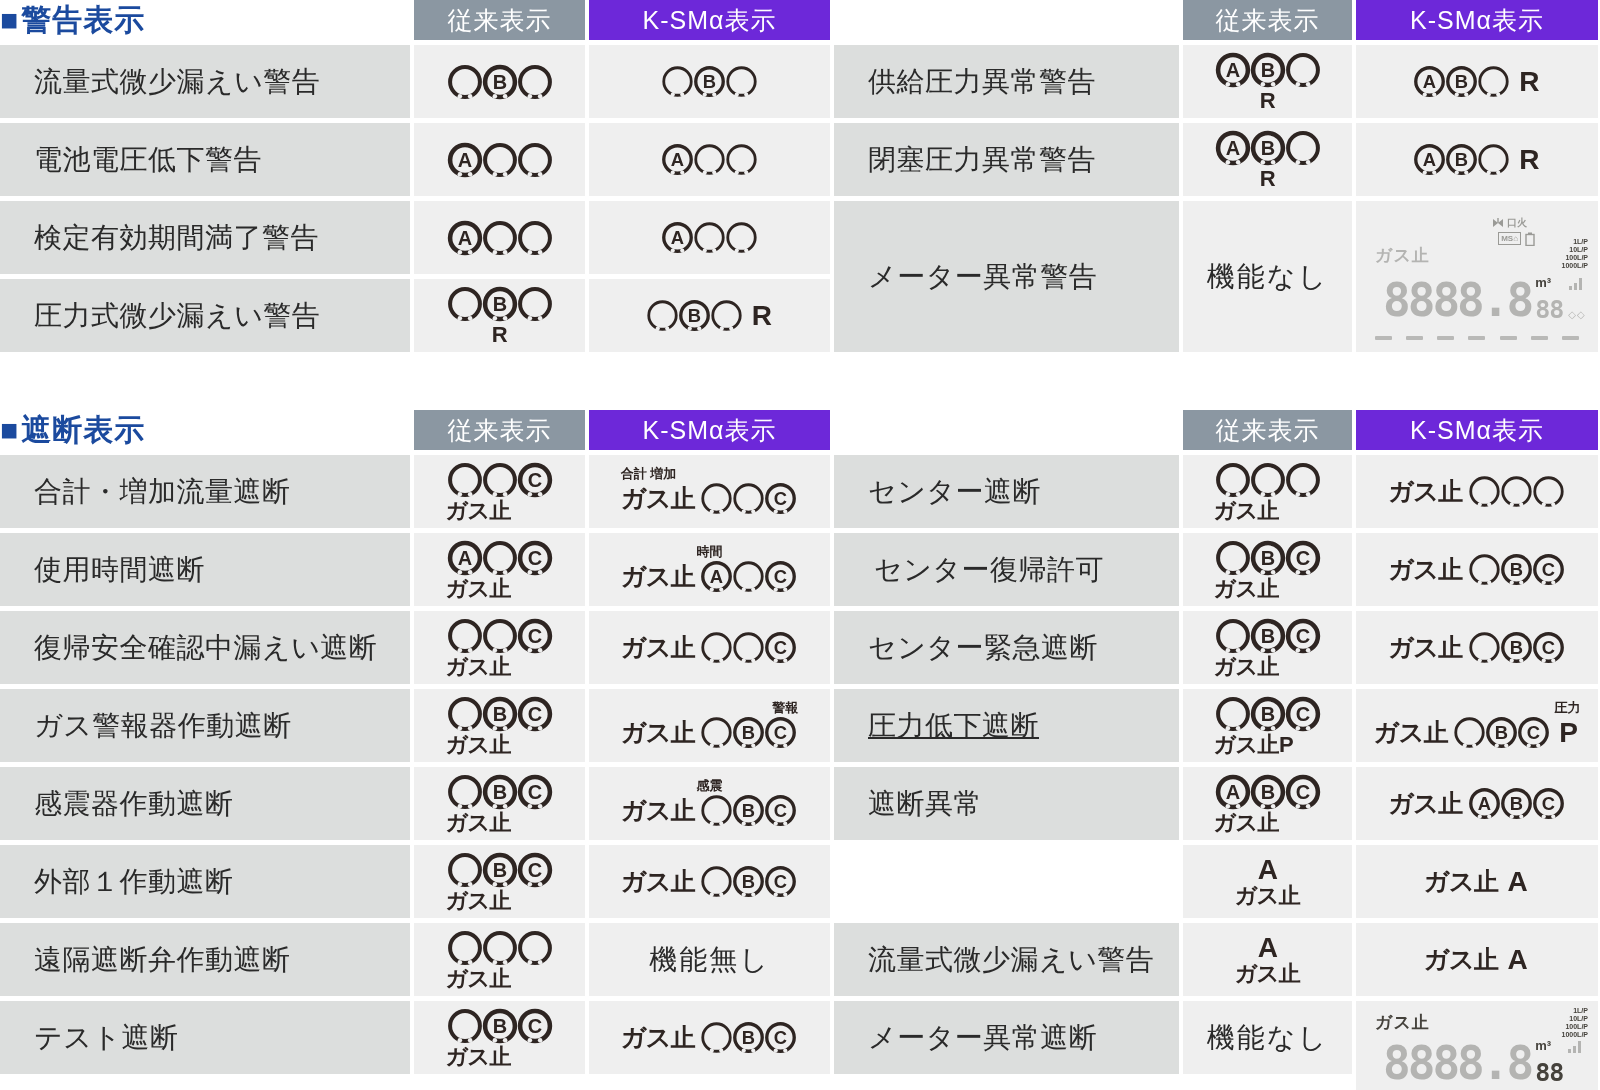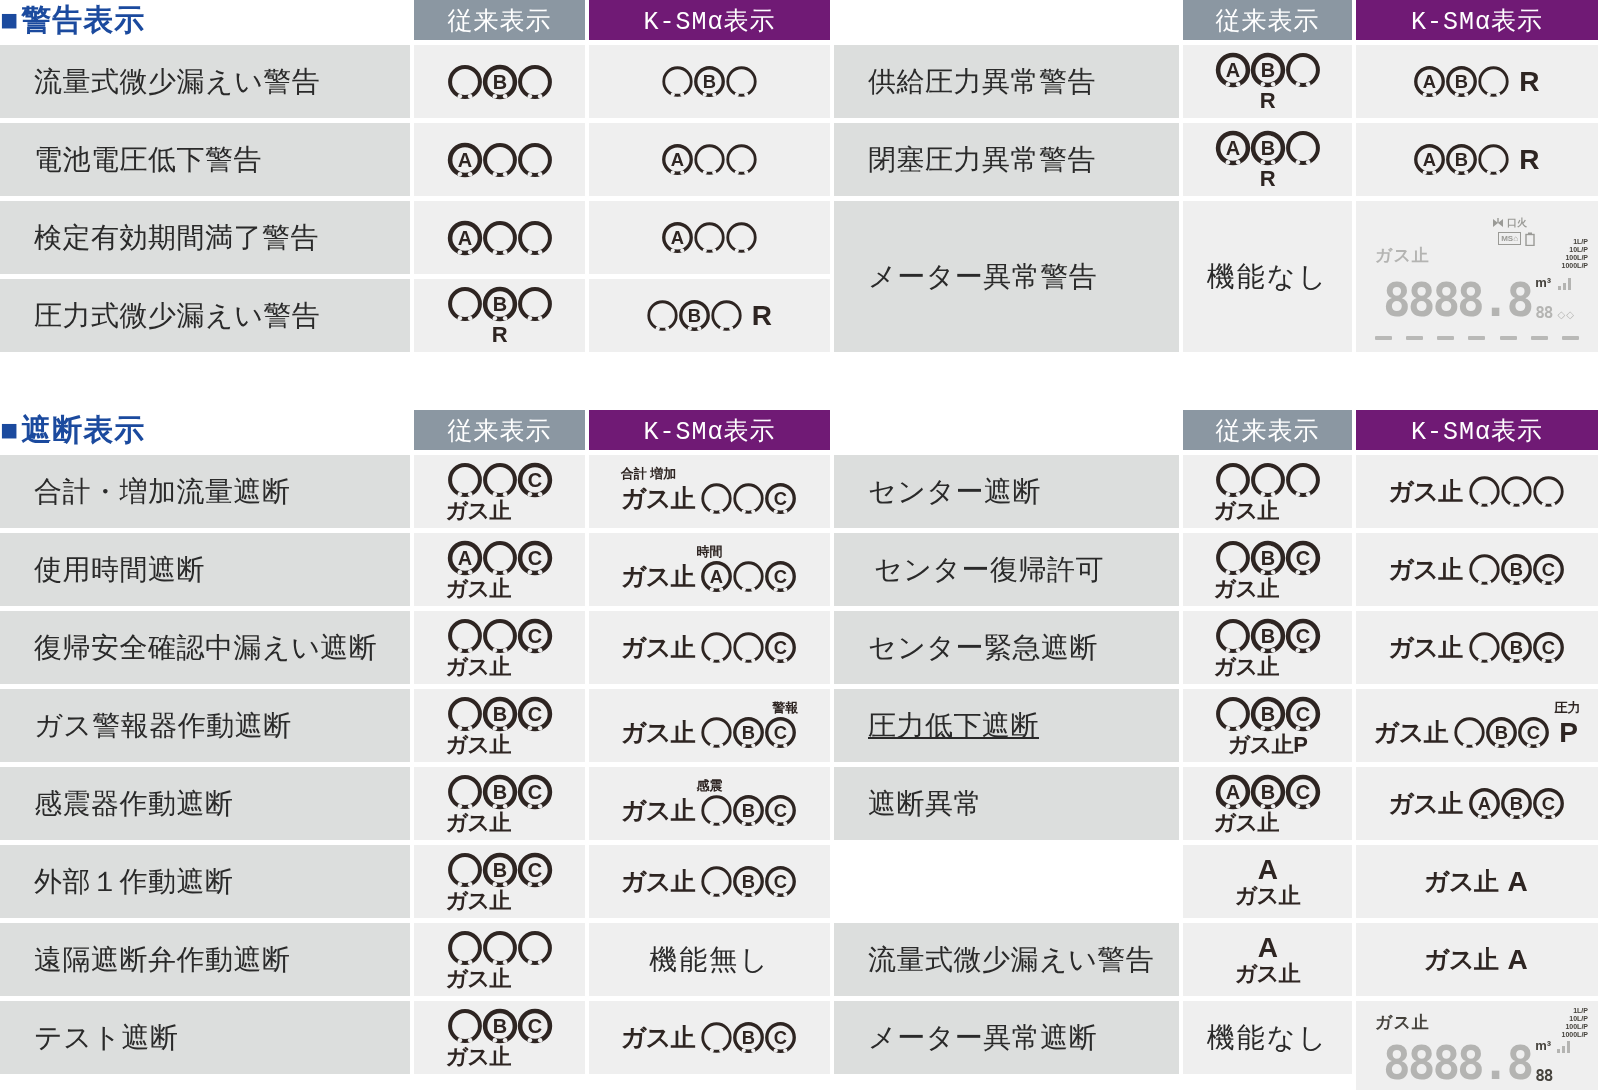--- a/index.html
+++ b/index.html
@@ -28,21 +28,21 @@
     column-gap:4px; row-gap:5px;
   }
   .tbl.rows4 { grid-template-rows:40px repeat(4,73px); }
   .tbl.rows8 { grid-template-rows:40px repeat(8,73px); }
 
   .hdr {
     display:flex; align-items:center; justify-content:center;
     color:#fff; font-size:25px; font-weight:500; letter-spacing:1px;
   }
   .hdr.conv { background:#8b97a2; }
-  .hdr.ksm  { background:#701a75;font-family:Liberation Mono, monospace; }
+  .hdr.ksm  { background:#6d28d9; }
 
   .lbl {
     background:#dcdedd; display:flex; align-items:center;
     padding-left:34px; font-size:28px; font-weight:500;
     letter-spacing:0.5px; white-space:nowrap;
   }
   .cell {
     background:#efefef; display:flex; align-items:center; justify-content:center;
     position:relative;
   }
@@ -87,21 +87,21 @@
   .lcd.shutoff .lcd-flow { top:4px; }
   .lcd-main { position:absolute; left:22px; display:flex; align-items:flex-end; }
   .lcd.warning .lcd-main { bottom:26px; }
   .lcd.shutoff .lcd-main { bottom:20px; }
   .lcd-digits {
     font-family:"DejaVu Sans Mono",monospace; font-weight:700;
     font-size:46px; line-height:0.82; color:#b4b4b2; letter-spacing:-3px;
   }
   .lcd-col { display:flex; flex-direction:column; justify-content:space-between; height:44px; margin-left:4px; }
   .lcd-unit { font-size:13px; font-weight:900; color:#45423c; line-height:1; }
-  .lcd-sub { font-family:"DejaVu Sans Mono",monospace; font-size:16px; font-weight:700; line-height:0.8; letter-spacing:-1px; }
+  .lcd-sub { font-family:"DejaVu Sans Mono",monospace; font-size:25px; font-weight:700; line-height:0.8; letter-spacing:-1px; }
   .lcd.warning .lcd-sub { color:#b4b4b2; }
   .lcd.shutoff .lcd-sub { color:#45423c; }
   .lcd-col2 { display:flex; flex-direction:column; align-items:center; justify-content:space-between; height:42px; margin-left:5px; }
   .lcd-drops { font-size:10px; color:#b4b4b2; letter-spacing:1px; line-height:1; }
   .lcd-dashes { position:absolute; left:14px; right:14px; bottom:6px; display:flex; justify-content:space-between; }
   .lcd-dashes i { display:block; width:17px; height:4px; background:#b9b9b7; border-radius:1px; }
 </style>
 </head>
 <body>
 
@@ -990,21 +990,21 @@
                 <circle cx="25.4" cy="34.9" r="2.4" fill="#efefef"></circle>
                 <text x="20" y="27" text-anchor="middle" font-size="21" font-weight="900" font-family="Liberation Sans, DejaVu Sans, sans-serif" fill="#2e2522">B</text>
               </svg>
               <svg width="38" height="38" viewBox="0 0 40 40">
                 <circle cx="20" cy="20" r="15.7" fill="none" stroke="#2e2522" stroke-width="4.8"></circle>
                 <circle cx="14.6" cy="34.9" r="2.4" fill="#efefef"></circle>
                 <circle cx="25.4" cy="34.9" r="2.4" fill="#efefef"></circle>
                 <text x="20" y="27" text-anchor="middle" font-size="21" font-weight="900" font-family="Liberation Sans, DejaVu Sans, sans-serif" fill="#2e2522">C</text>
               </svg>
             </div>
-            <div class="sub" style="text-align: center;">ガス止P</div>
+            <div class="sub" style="text-align: left;">ガス止P</div>
           </div>
         </div>
         <div class="cell" style="grid-area: 5 / 6 / span 1;">
           <div class="sym">
             <div class="top" style="text-align: right;">圧力</div>
             <div class="line">
               <span class="tk">ガス止</span>
               <svg width="35" height="35" viewBox="0 0 40 40">
                 <circle cx="20" cy="20" r="15.7" fill="none" stroke="#2e2522" stroke-width="3.2"></circle>
                 <circle cx="14.6" cy="34.9" r="2.4" fill="#efefef"></circle>

